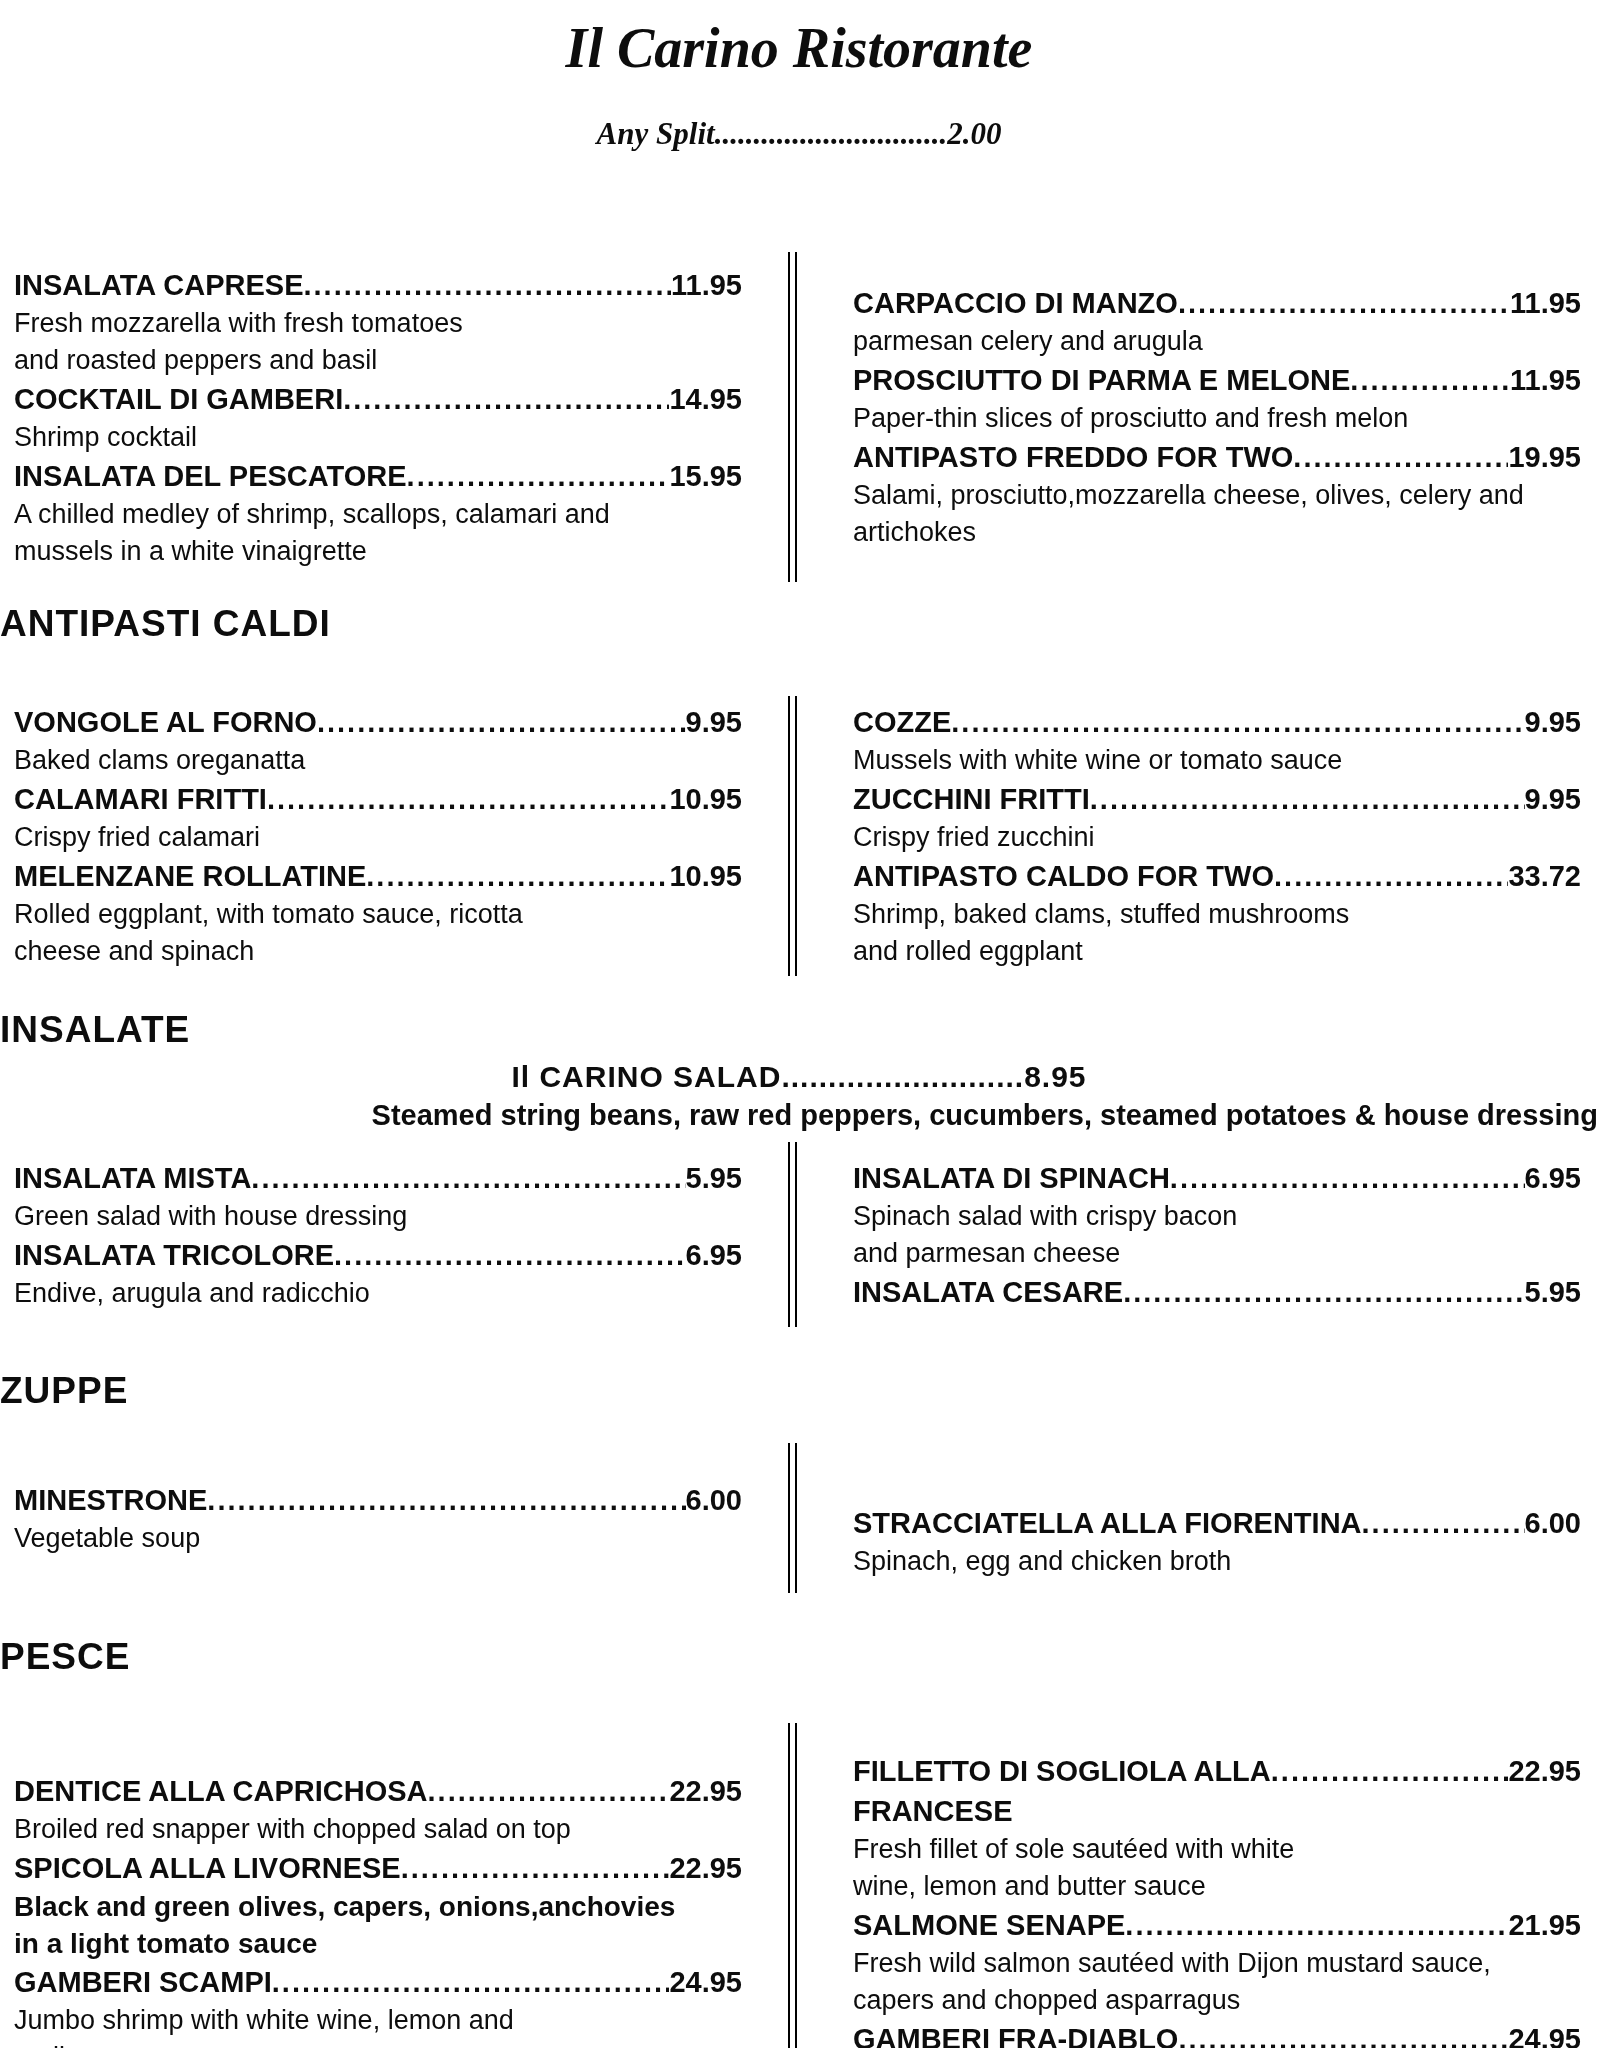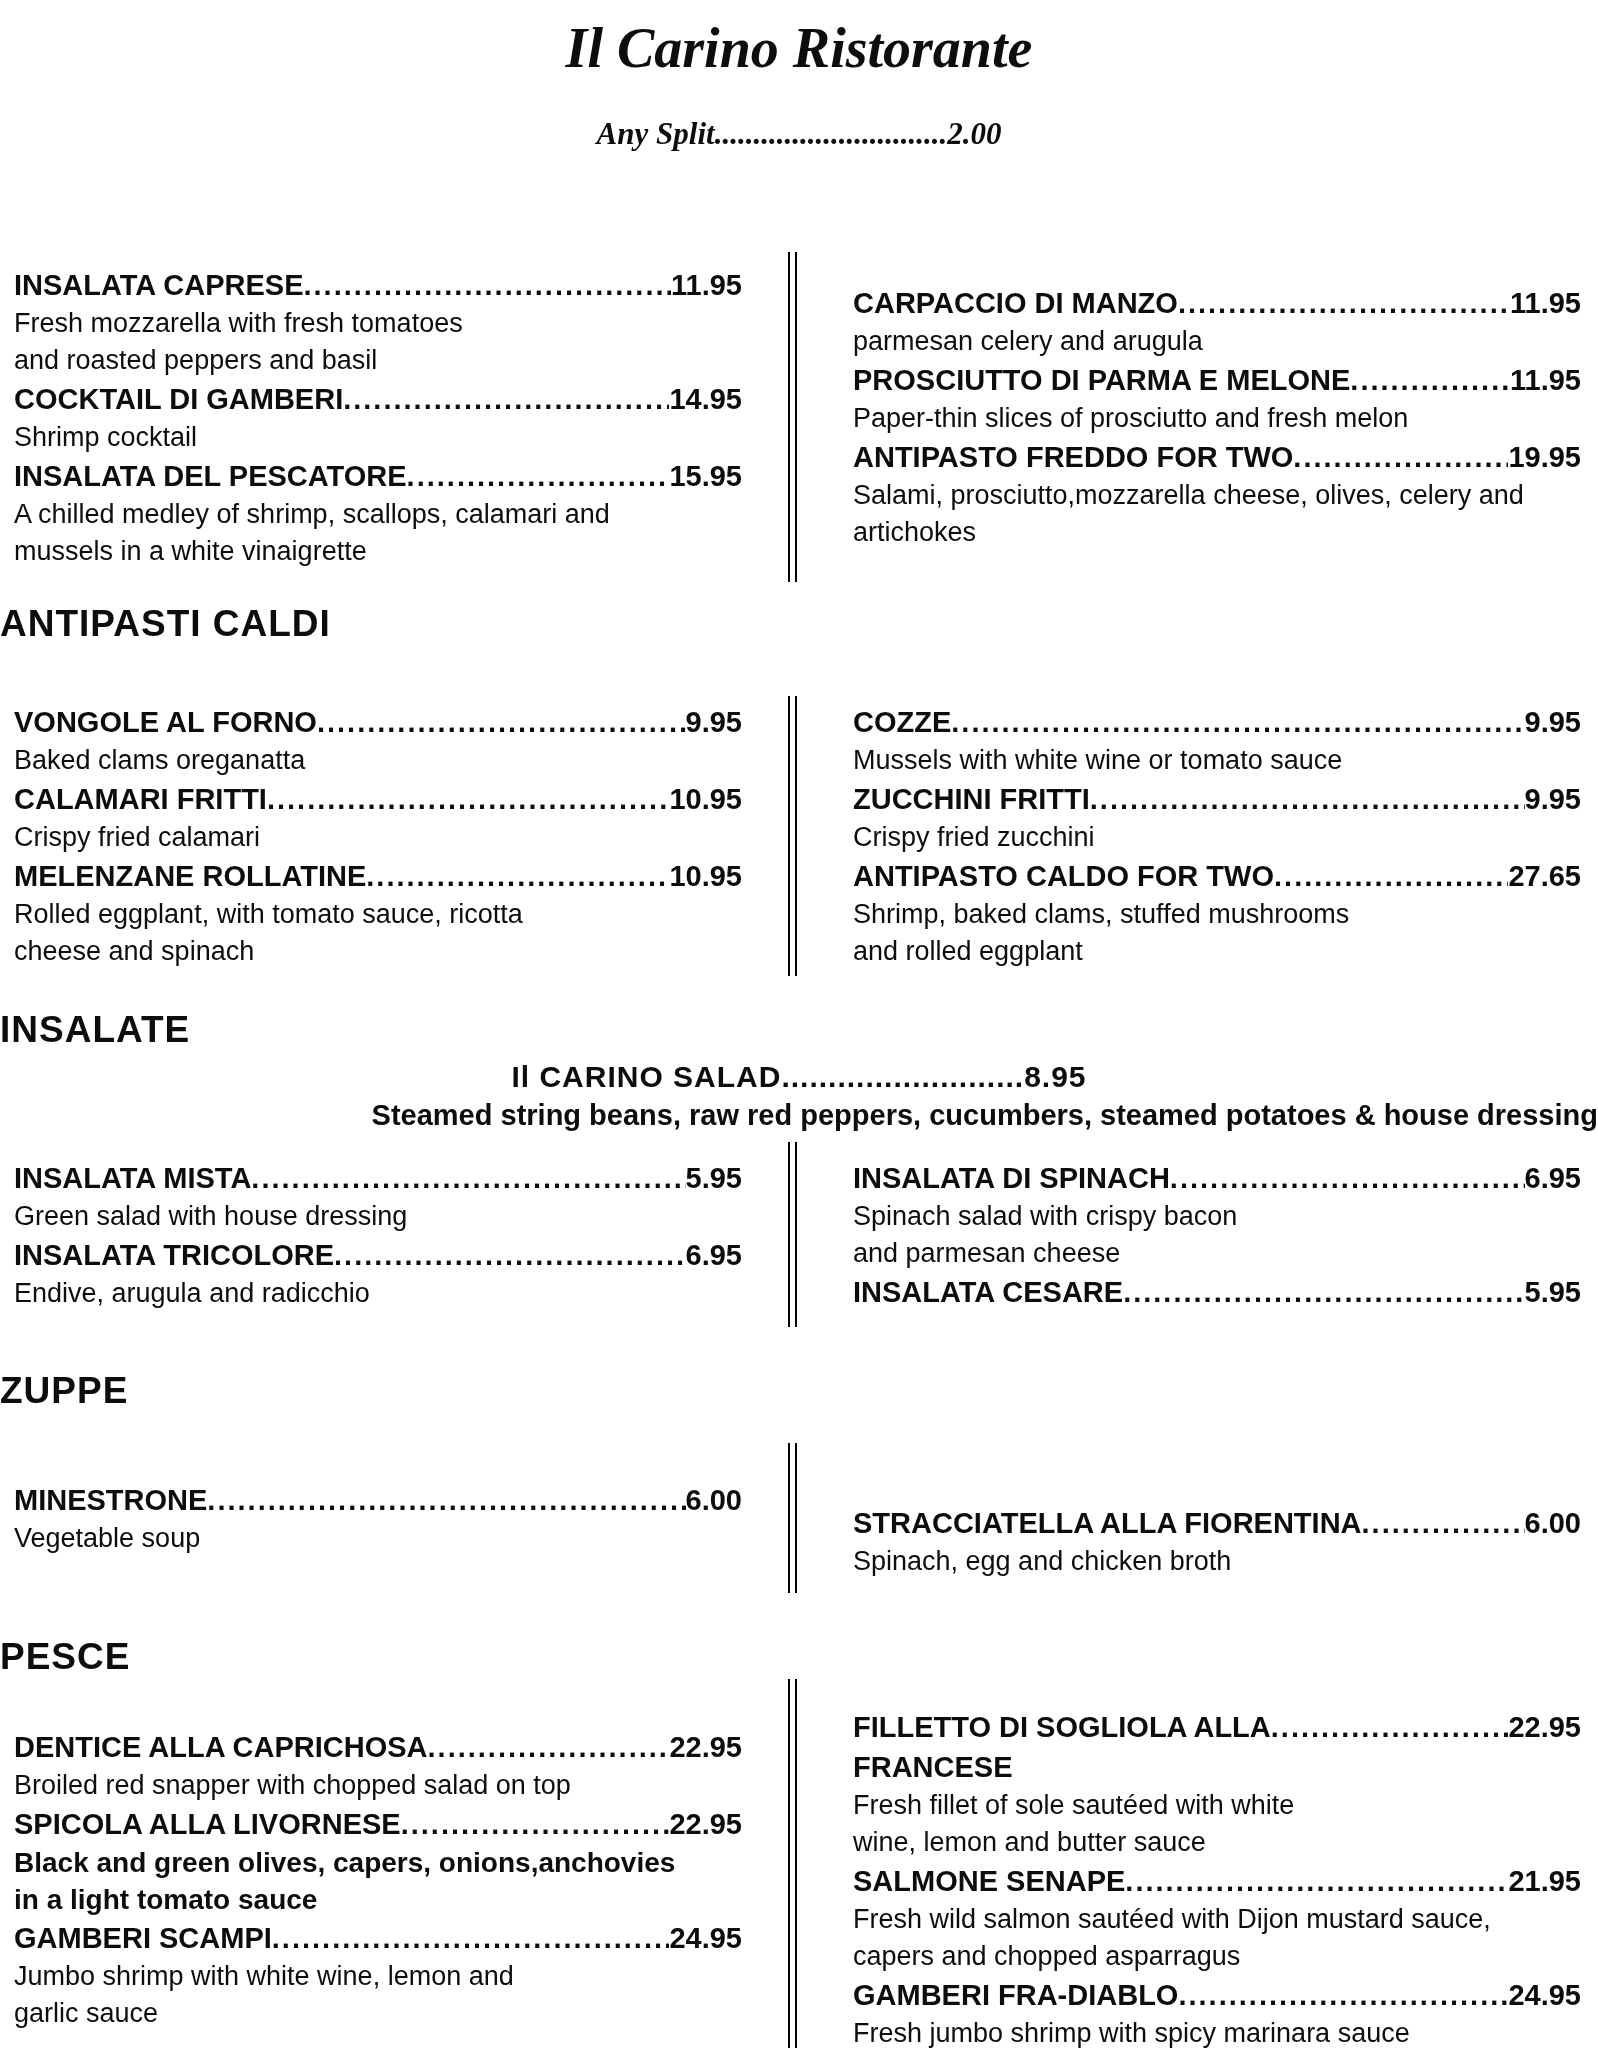--- a/index.html
+++ b/index.html
@@ -50,21 +50,21 @@
   #sec-freddi { margin-top:0; }
   #sec-freddi .divider { min-height:330px; }
   #hdr-caldi { margin-top:20px; margin-bottom:50px; }
   #sec-caldi .divider { min-height:280px; }
   #hdr-insalate { margin-top:32px; margin-bottom:6px; }
   #sec-insalate { margin-top:8px; }
   #sec-insalate .divider { min-height:185px; }
   #hdr-zuppe { margin-top:42px; margin-bottom:30px; }
   #sec-zuppe .divider { min-height:150px; }
   #sec-zuppe .col.right { padding-top:46px; }
-  #hdr-pesce { margin-top:42px; }
+  #hdr-pesce { margin-top:42px; margin-bottom:44px; }
   #sec-pesce .divider { min-height:400px; }
 </style>
 </head>
 <body>
 
 <div class="title">Il Carino Ristorante</div>
 
 <div class="any-split"><span>Any Split</span><span>..............................</span><span>2.00</span></div>
 
 <div class="section" id="sec-freddi">
@@ -171,21 +171,21 @@
           <span class="nm">ZUCCHINI FRITTI</span>
           <span class="leader"></span>
           <span class="pr">9.95</span>
         </div>
       <div class="desc">Crispy fried zucchini</div>
     </div>
     <div class="item">
       <div class="name-row">
           <span class="nm">ANTIPASTO CALDO FOR TWO</span>
           <span class="leader"></span>
-          <span class="pr">27.65</span>
+          <span class="pr">33.72</span>
         </div>
       <div class="desc">Shrimp, baked clams, stuffed mushrooms</div>
       <div class="desc">and rolled eggplant</div>
     </div>
   </div>
 </div>
 
 <div class="sec-header" id="hdr-insalate">INSALATE</div>
 
 <div class="featured-row"><span>Il CARINO SALAD</span><span>..........................</span><span>8.95</span></div>

